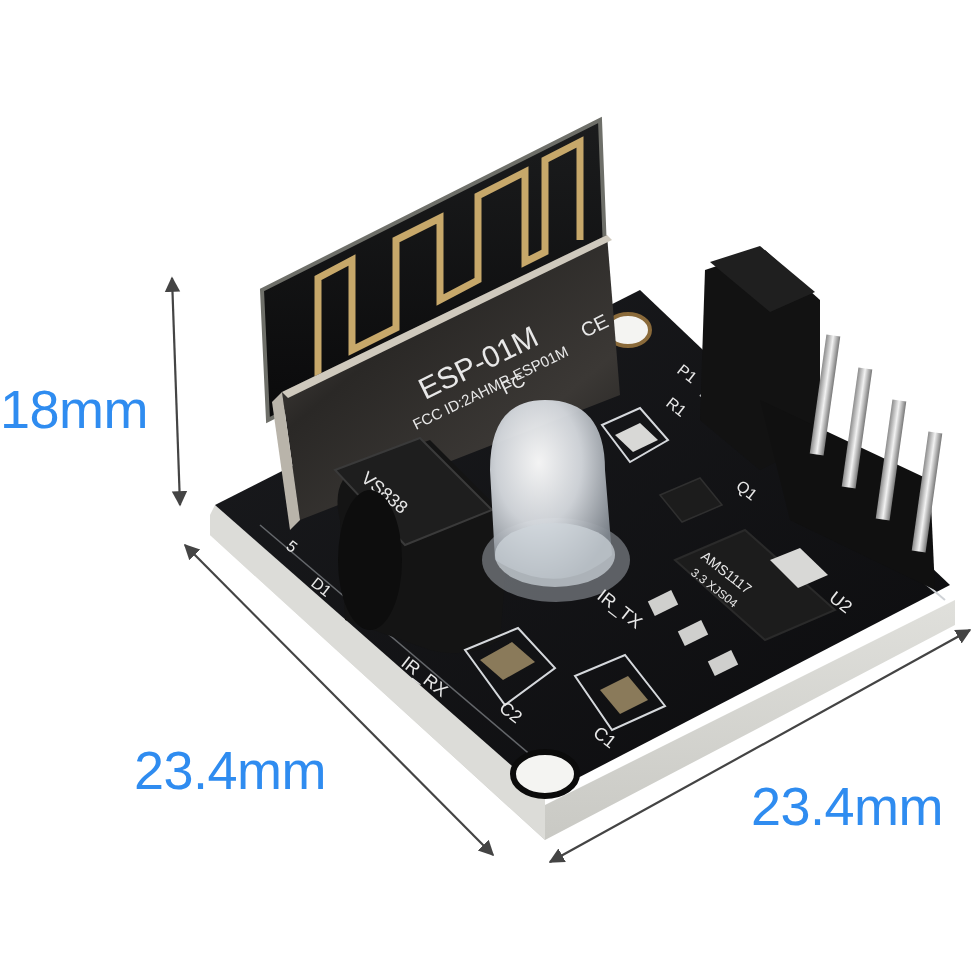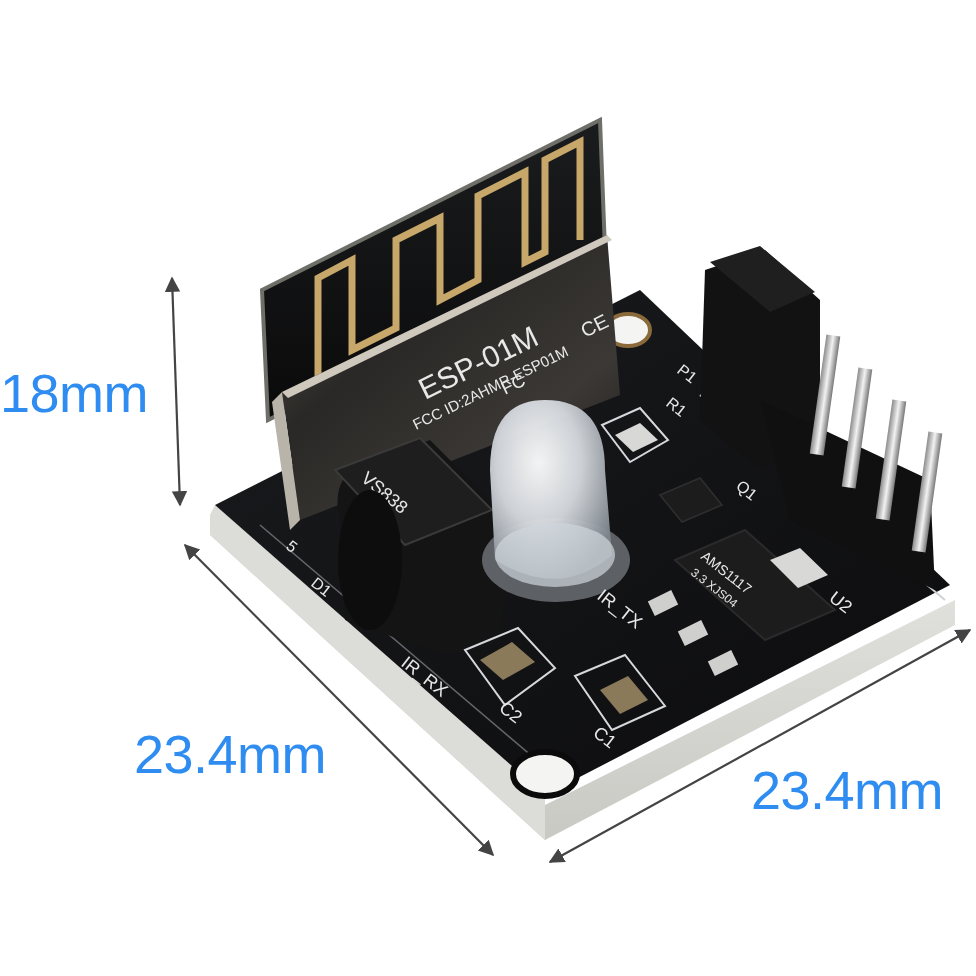--- a/index.html
+++ b/index.html
@@ -6,20 +6,21 @@
     body { width: 976px; height: 976px; position: relative; overflow: hidden; font-family: "Liberation Sans", sans-serif; }
     .scene { position: absolute; left: 0; top: 0; width: 976px; height: 976px; }
     .dim-label {
       position: absolute;
       color: #2f8cf0;
       font-family: "Liberation Sans", sans-serif;
       font-size: 54px;
       line-height: 1;
       white-space: nowrap;
       letter-spacing: -0.5px;
+      margin-top: 16px;
     }
     #dim-height { left: 0px; top: 366px; }
     #dim-left { left: 134px; top: 727px; }
     #dim-right { left: 751px; top: 763px; }
     .silk { font-family: "Liberation Sans", sans-serif; fill: #e8e8e8; }
   </style>
 </head>
 <body>
 
 <svg class="scene" viewBox="0 0 976 976" xmlns="http://www.w3.org/2000/svg">

